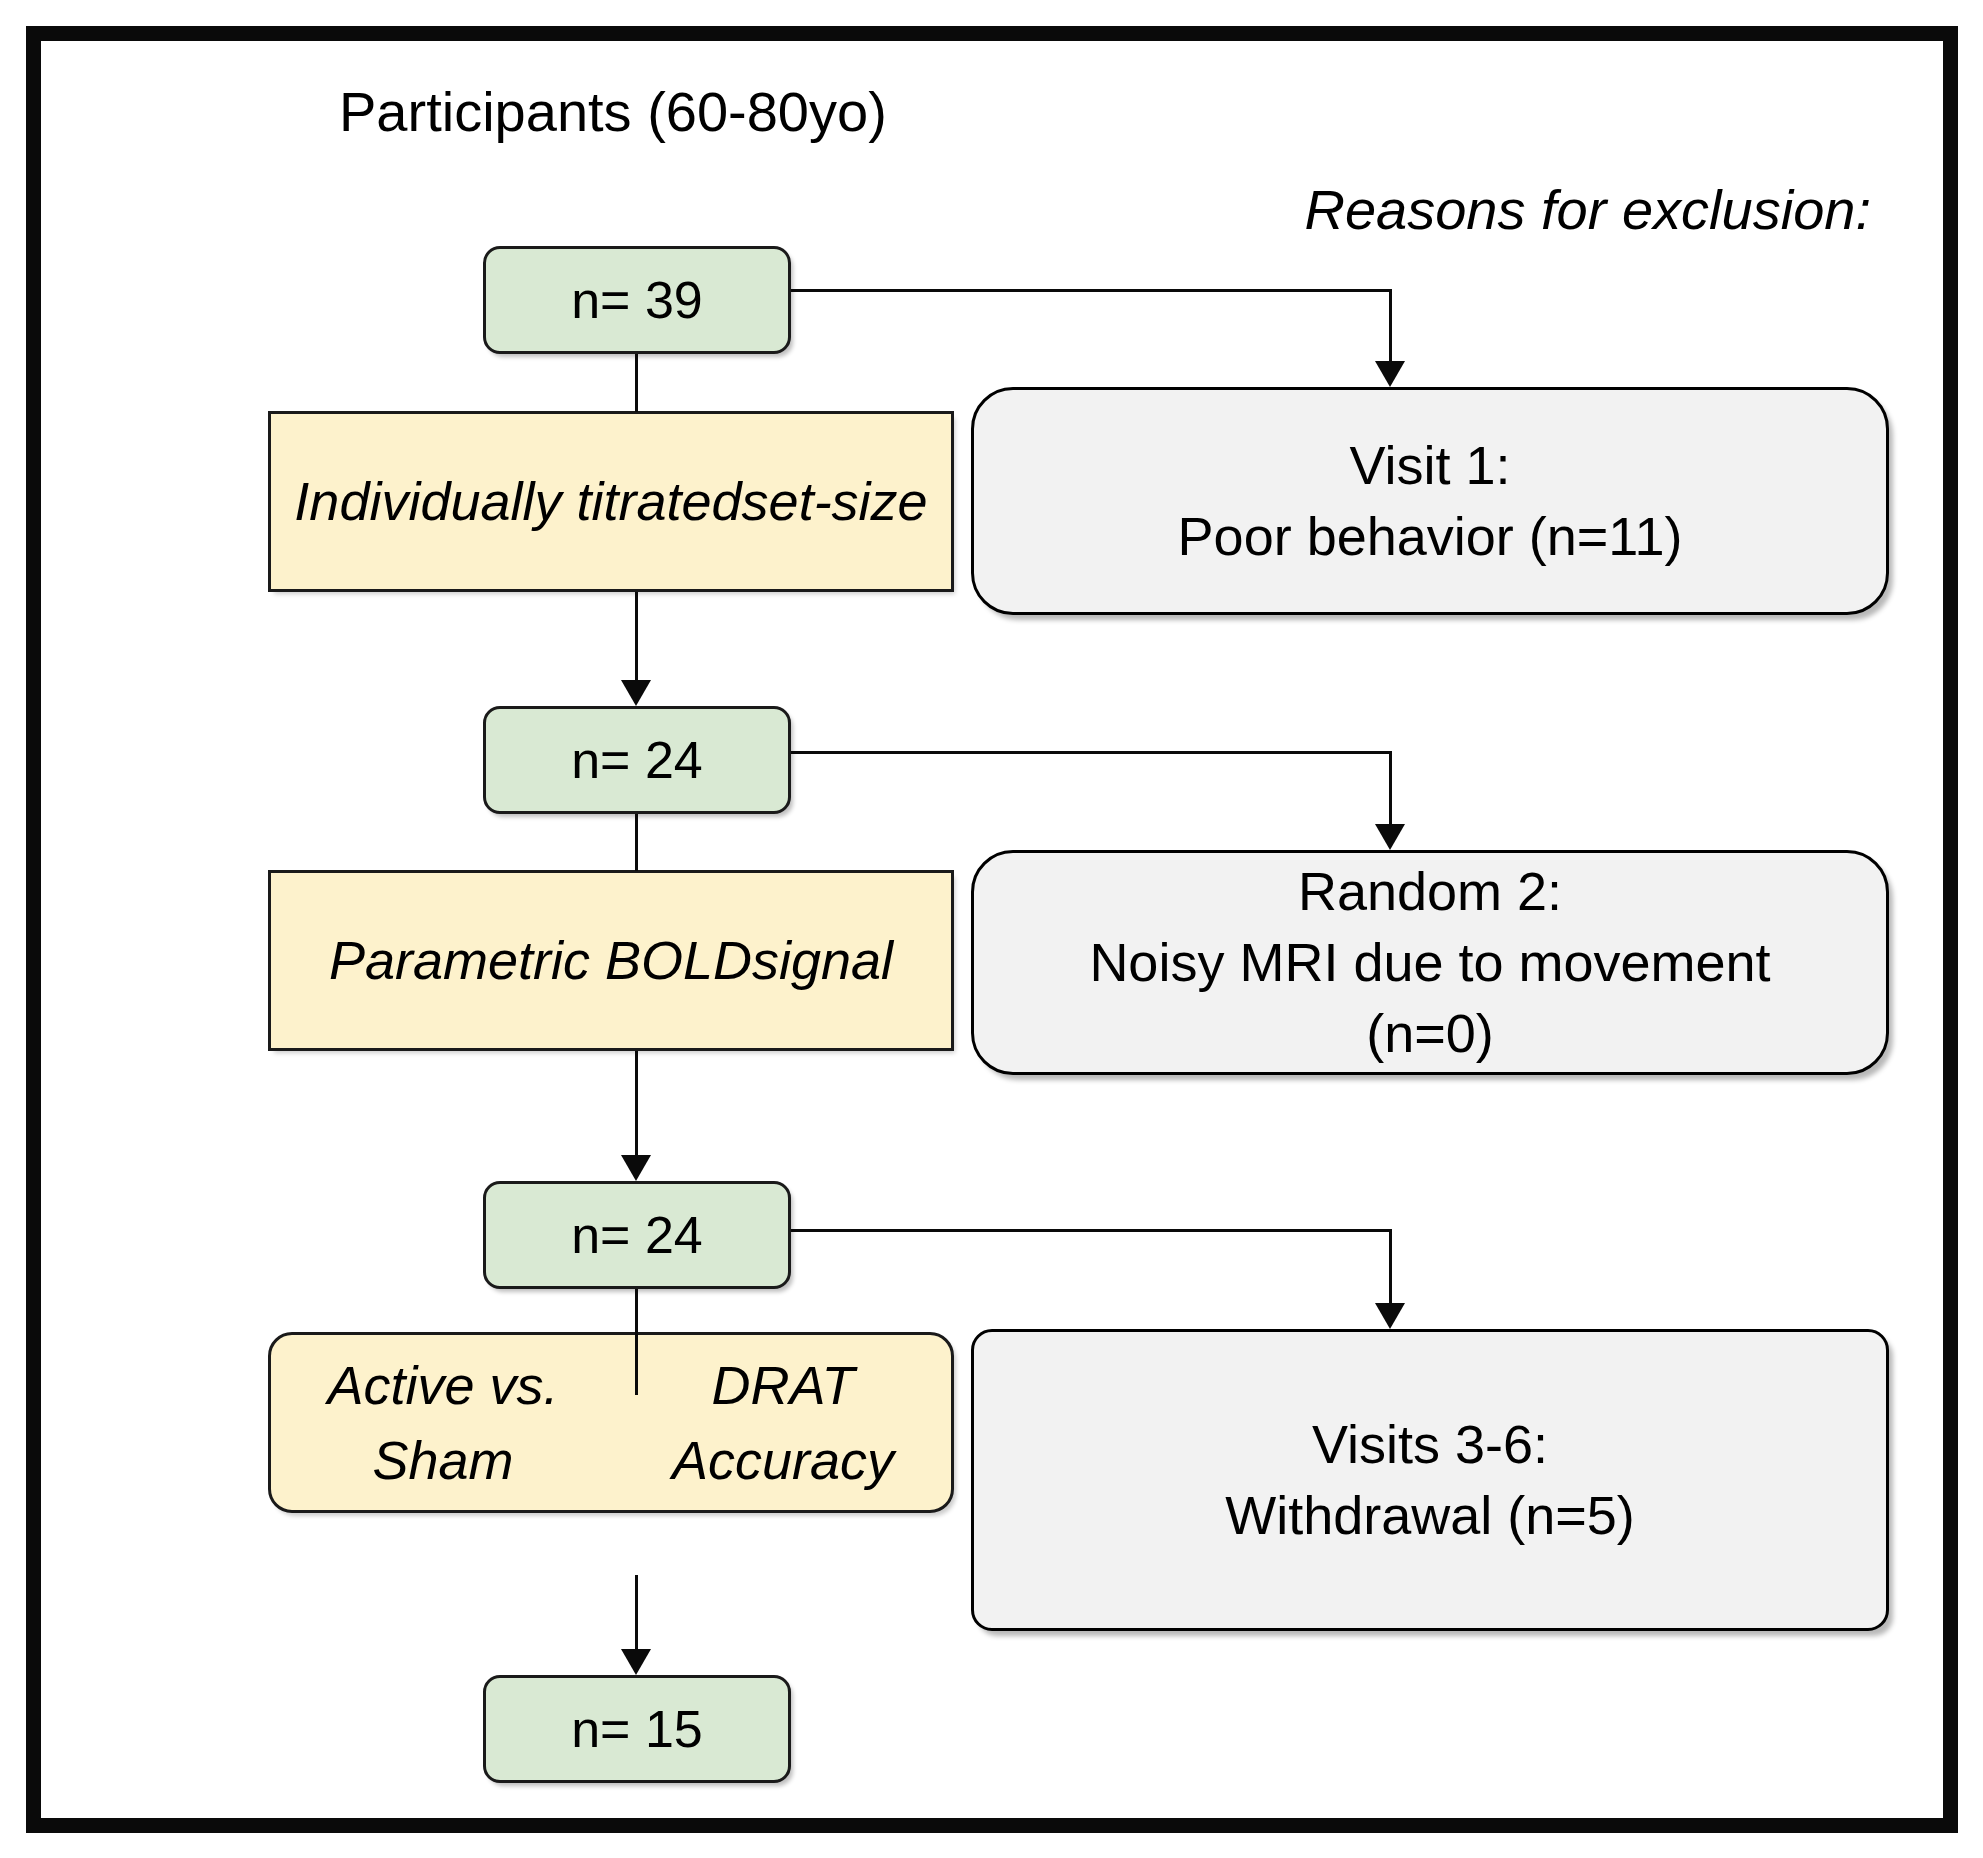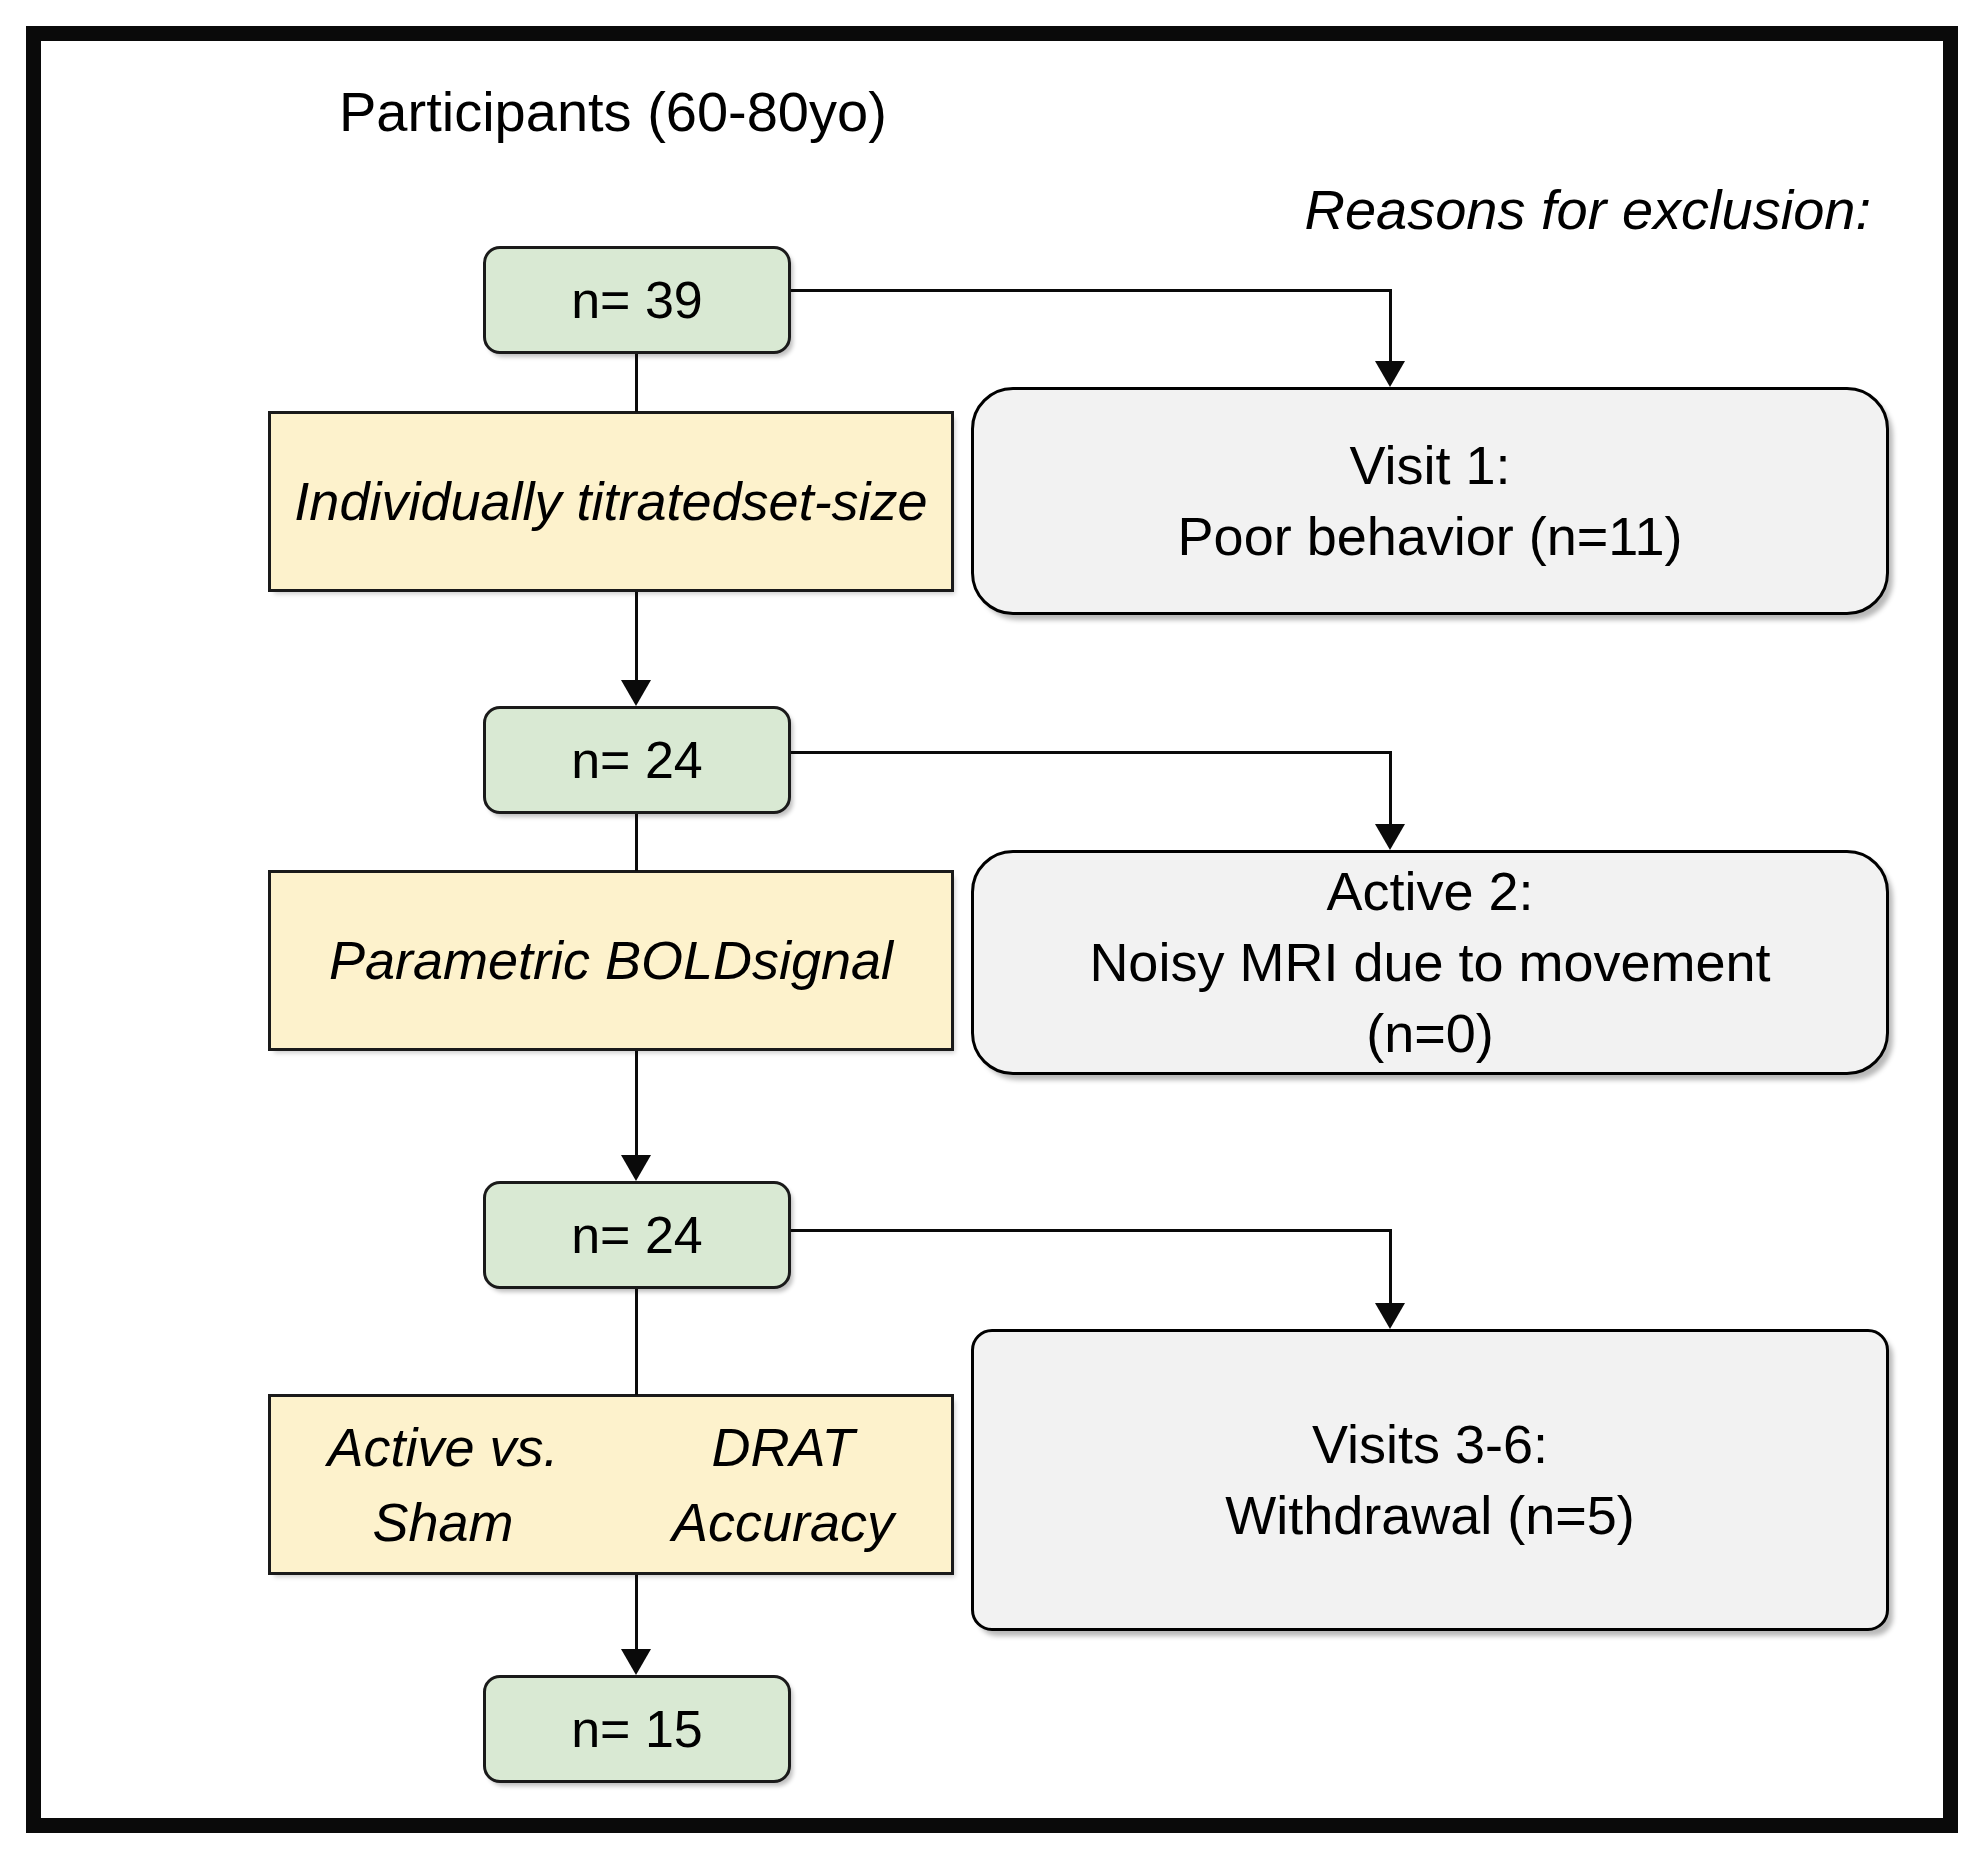--- a/index.html
+++ b/index.html
@@ -77,21 +77,21 @@
   #e1{left:1389px;top:289px;height:73px;}
   #ah-e1{left:1375px;top:361px;}
   #h2{left:791px;top:751px;width:601px;}
   #e2{left:1389px;top:751px;height:74px;}
   #ah-e2{left:1375px;top:824px;}
   #h3{left:791px;top:1229px;width:601px;}
   #e3{left:1389px;top:1229px;height:76px;}
   #ah-e3{left:1375px;top:1303px;}
   
   #g1{top:246px;} #g2{top:706px;} #g3{top:1181px;} #g4{top:1675px;}
-  #y1{top:411px;} #y2{top:870px;} #y3{top:1394px;}
+  #y1{top:411px;} #y2{top:870px;} #y3{top:1332px;border-radius:24px;}
   #x1{top:387px;height:228px;}
   #x2{top:850px;height:225px;}
   #x3{top:1329px;height:302px;border-radius:21px;}
 </style>
 </head>
 <body>
 
 <div class="canvas">
 
   <div class="frame"></div>
@@ -123,21 +123,21 @@
   <div class="stage-box" id="y3">
     <div>Active vs. Sham</div>
     <div>DRAT Accuracy</div>
   </div>
 
   <div class="excl-box" id="x1">
     <div>Visit 1:</div>
     <div>Poor behavior (n=11)</div>
   </div>
   <div class="excl-box" id="x2">
-    <div>Active 2:</div>
+    <div>Random 2:</div>
     <div>Noisy MRI due to movement</div>
     <div>(n=0)</div>
   </div>
   <div class="excl-box" id="x3">
     <div>Visits 3-6:</div>
     <div>Withdrawal (n=5)</div>
   </div>
 
   <div class="line vline" id="v1"></div>
   <div class="line vline" id="v2"></div>

